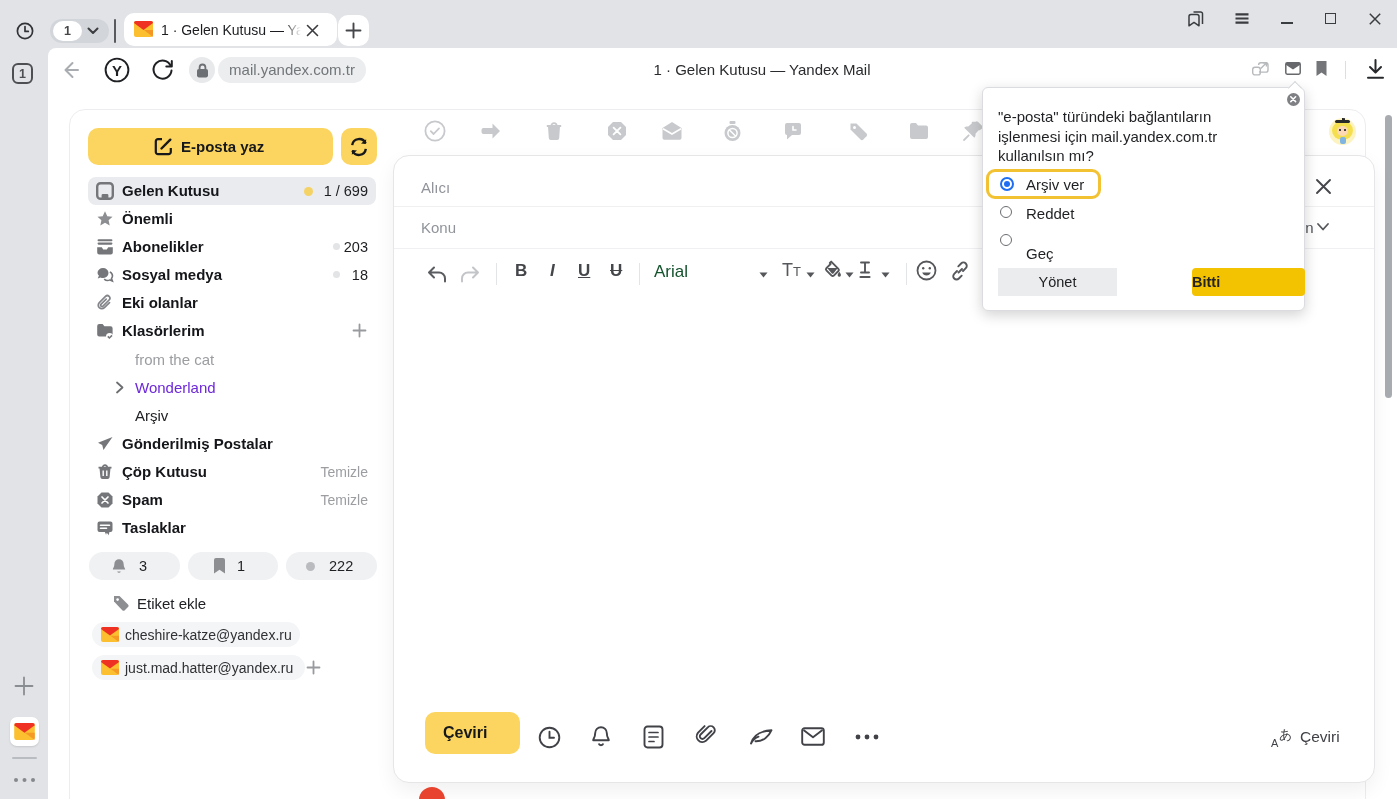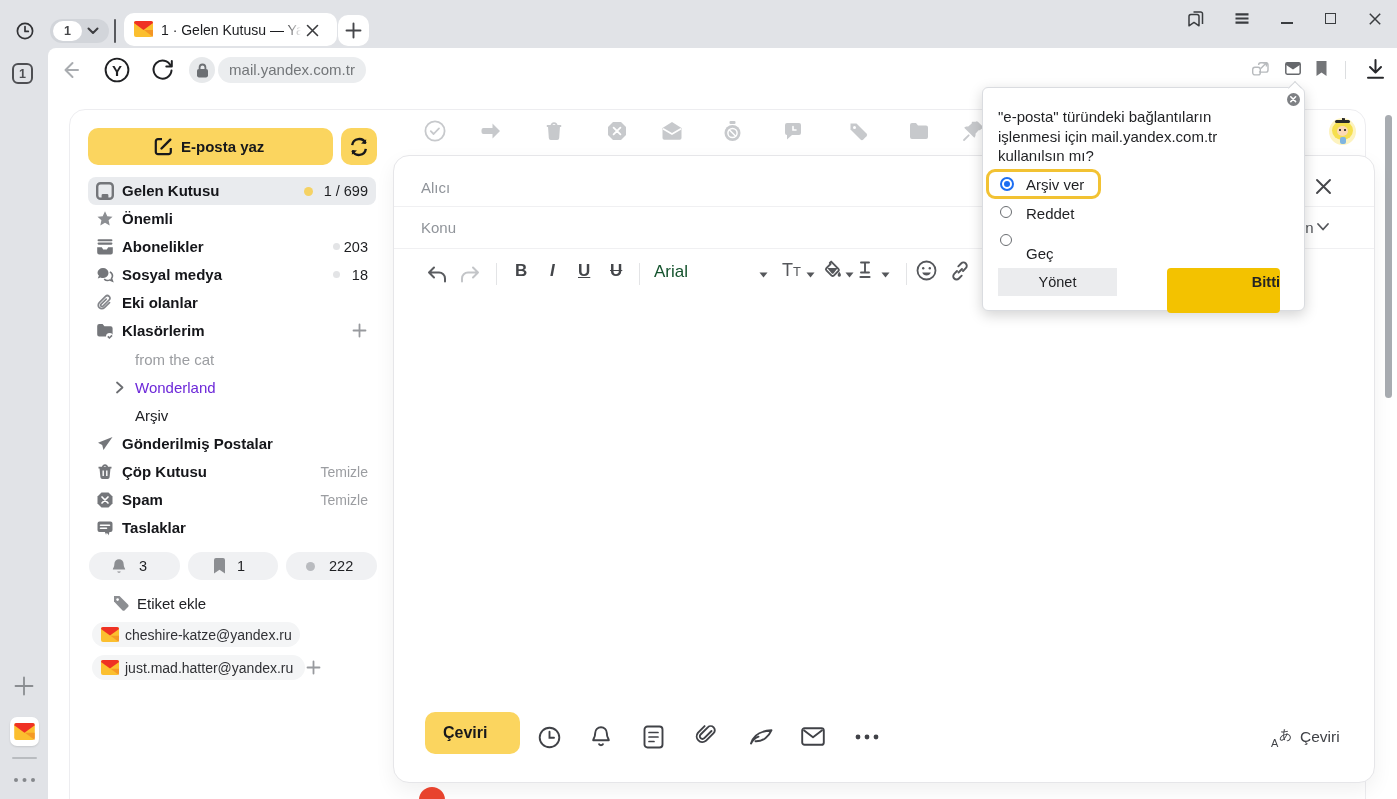--- a/index.html
+++ b/index.html
@@ -119,20 +119,21 @@
     <path d="M20.8 9 A9 9 0 1 0 21.5 13.6" fill="none" stroke="#202124" stroke-width="2" stroke-linecap="round"></path>
     <path d="M21.8 4 V9.5 H16.3" fill="none" stroke="#202124" stroke-width="2" stroke-linecap="round" stroke-linejoin="round"></path>
   </svg>
   <div class="urlchip" style="left:141px;top:9px;width:26px;height:26px;background:#e7e9eb">
     <svg class="abs" style="left:6.5px;top:5.5px" width="13" height="15" viewBox="0 0 13 15">
         <rect x="1" y="6" width="11" height="8.4" rx="1.8" fill="#6c6f73"></rect>
         <path d="M3.6 6 V4.4 a2.9 2.9 0 0 1 5.8 0 V6" fill="none" stroke="#6c6f73" stroke-width="1.8"></path>
       </svg>
   </div>
   <div class="urlchip" style="left:170px;top:9px;width:148px;height:26px;font-size:15px;color:#737679;line-height:26px;text-align:center">mail.yandex.com.tr</div>
+  <div id="pagetitle">1 · Gelen Kutusu — Yandex Mail</div>
 
   <svg class="abs" style="left:1204px;top:12px" width="17" height="16" viewBox="0 0 17 16">
     <g fill="none" stroke="#b7babd" stroke-width="1.4">
       <rect x="0.7" y="7.3" width="7.6" height="7.6" rx="2.2"></rect>
       <path d="M6.6 4.9 a2.2 2.2 0 0 1 2.2 -2.2 h5 a2.2 2.2 0 0 1 2.2 2.2 v5 a2.2 2.2 0 0 1 -2.2 2.2 h-5 a2.2 2.2 0 0 1 -1.6 -.7"></path>
       <path d="M8.8 8.4 L14.2 3 M14.4 6.4 V2.8 H10.8"></path>
     </g>
   </svg>
   <svg class="abs" style="left:1237px;top:14px" width="16" height="13" viewBox="0 0 16 13">
     <rect x="0.8" y="0.8" width="14.4" height="11.4" rx="1.4" fill="none" stroke="#66686c" stroke-width="1.5"></rect>
@@ -480,14 +481,14 @@
   <div class="abs" style="left:3px;top:81px;width:115px;height:30px;border:3px solid #f2c233;border-radius:9px"></div>
   <div class="abs" style="left:17px;top:89px;width:14px;height:14px;border-radius:50%;border:2px solid #1d6ef2">
     <div class="abs" style="left:2px;top:2px;width:6px;height:6px;border-radius:50%;background:#1d6ef2"></div>
   </div>
   <div class="abs line" style="left:43px;top:88px">Arşiv ver</div>
   <div class="abs radio" style="left:17px;top:118px"></div>
   <div class="abs line" style="left:43px;top:117px">Reddet</div>
   <div class="abs radio" style="left:17px;top:146px"></div>
   <div class="abs line" style="left:43px;top:157px">Geç</div>
   <div class="abs" style="left:15px;top:180px;width:119px;height:28px;background:#ebecee;border-radius:0;text-align:center;line-height:28px;font-size:14.5px;color:#202124">Yönet</div>
-  <div class="abs" style="left:184px;top:180px;width:113px;height:45px;background:#f3c200;border-radius:4px;text-align:right;line-height:28px;font-size:14.5px;font-weight:bold;color:#242424">Bitti</div>
+  <div class="abs" style="left:209px;top:180px;width:113px;height:28px;background:#f3c200;border-radius:4px;text-align:left;line-height:28px;font-size:14.5px;font-weight:bold;color:#242424">Bitti</div>
 </div>
 
 </body></html>

